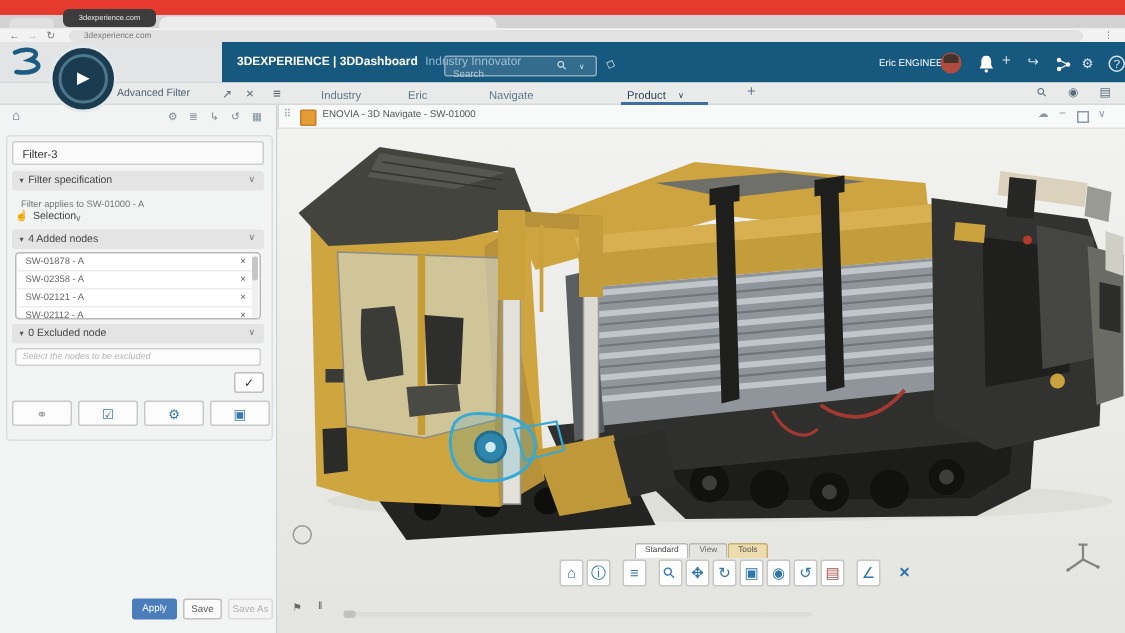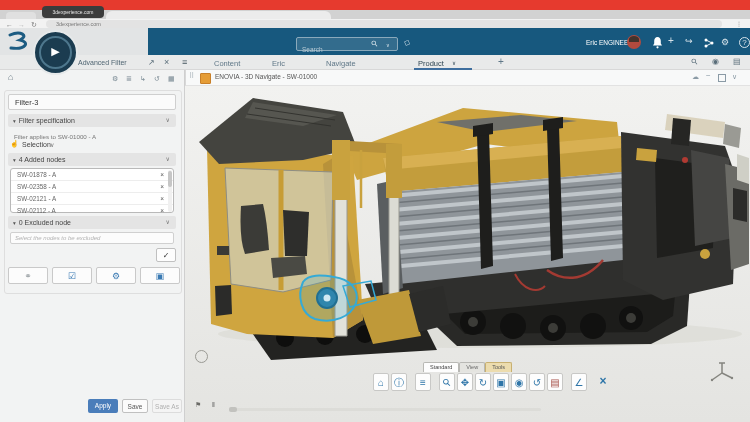--- a/index.html
+++ b/index.html
@@ -120,20 +120,21 @@
 
   <div class="ab apphdr"></div>
   <div class="ab hdrleft"></div>
   <svg class="ab" style="left:4px;top:31px" width="28" height="21" viewBox="0 0 28 21">
     <path d="M6 4 C 17 -1 25 5 16 9 C 26 11 22 19 7 17" stroke="#1d5c82" stroke-width="3" fill="none" stroke-linecap="round"></path>
   </svg>
   <div class="ab compass">
     <div class="ring"></div>
     <div class="play">▶</div>
   </div>
+  <div class="ab brand"><b>3DEXPERIENCE | 3DDashboard</b><span class="brandlight">Industry Innovator</span></div>
   <div class="ab searchbox">
     <input type="text" placeholder="Search" style="">
   </div>
   <span class="ab wicon rot45" style="left:372px;top:39px">⚲</span>
   <span class="ab wicon" style="left:386px;top:40px;font-size:5px">∨</span>
   <span class="ab wicon" style="left:404px;top:38px;transform:rotate(20deg)">◇</span>
   <div class="ab hdrusr">Eric ENGINEER</div>
   <div class="ab avatar">
       <i></i>
     </div>
@@ -151,21 +152,21 @@
       <circle cx="8" cy="5" r="1.5" fill="#fff"></circle>
   </svg>
   <span class="ab wicon" style="left:721px;top:37px;font-size:9px">⚙</span>
   <span class="ab wicon" style="left:739px;top:37px;font-size:8px;border:1px solid #d7e3ea;border-radius:50%;width:9px;height:9px;line-height:9px;text-align:center">?</span>
 
   <div class="ab subbar"></div>
   <span class="ab sublbl" style="left:78px;top:59px">Advanced Filter</span>
   <span class="ab subicon" style="left:148px;top:58px">↗</span>
   <span class="ab subicon" style="left:164px;top:57px;font-size:9px">×</span>
   <span class="ab subicon" style="left:182px;top:57px;font-size:9px;color:#44565f">≡</span>
-  <span class="ab tabitem" style="left:214px;top:59px">Content</span>
+  <span class="ab tabitem" style="left:214px;top:59px">Industry</span>
   <span class="ab tabitem" style="left:272px;top:59px">Eric</span>
   <span class="ab tabitem" style="left:326px;top:59px">Navigate</span>
   <span class="ab tabitem tabactive" style="left:418px;top:59px">Product</span>
   <span class="ab tabitem tabactive" style="left:452px;top:60px;font-size:5.5px">∨</span>
   <div class="ab tabline"></div>
   <span class="ab tabitem" style="left:498px;top:56px;font-size:10px">+</span>
   <span class="ab subicon rot45" style="left:692px;top:57px">⚲</span>
   <span class="ab subicon" style="left:712px;top:57px">◉</span>
   <span class="ab subicon" style="left:733px;top:57px">▤</span>
 

